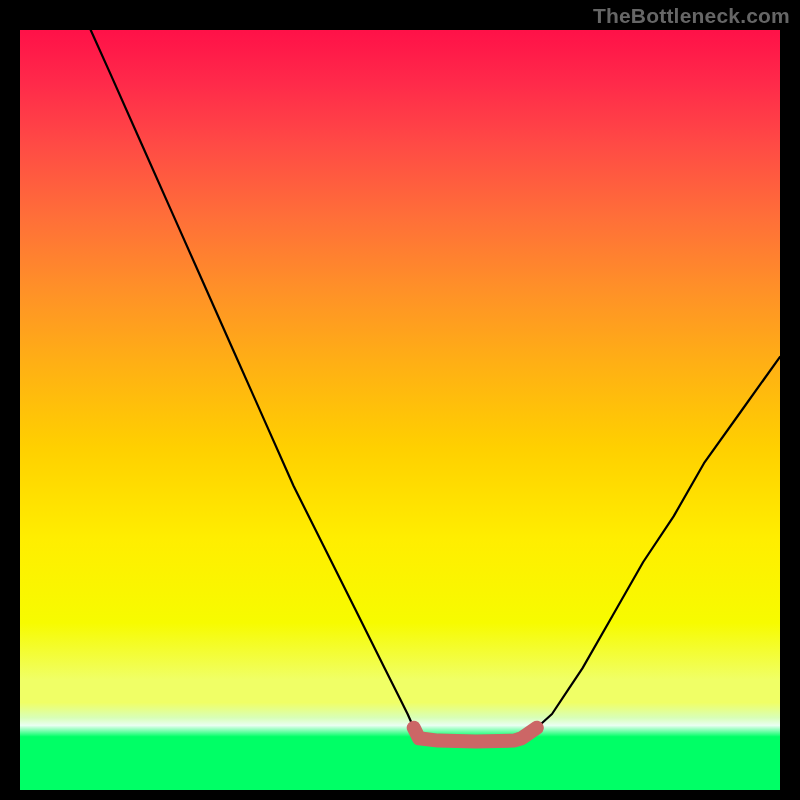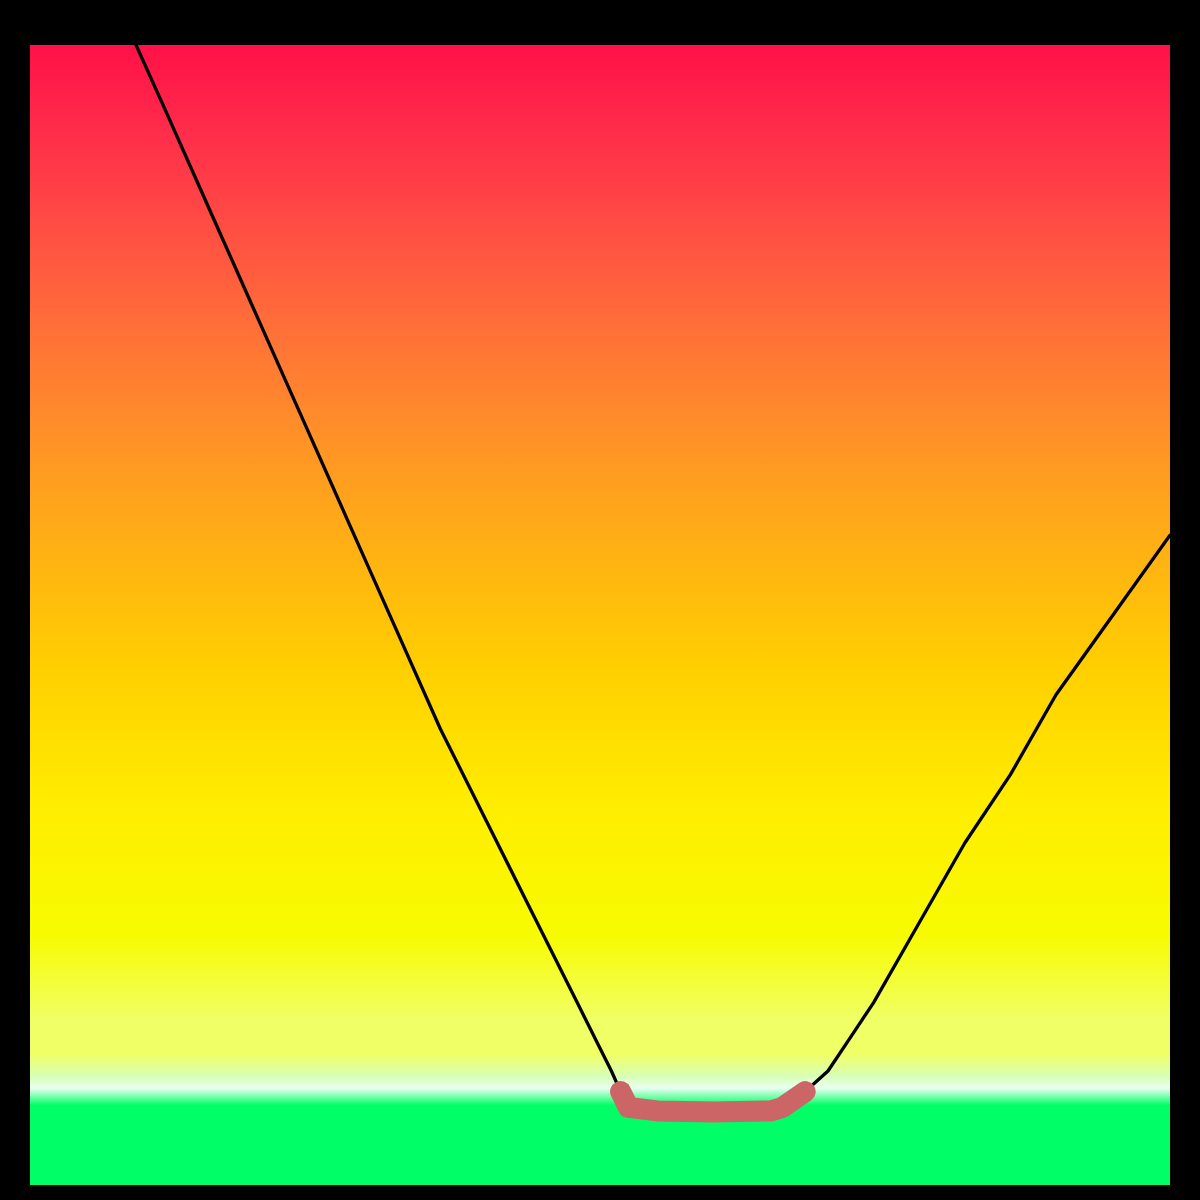--- a/index.html
+++ b/index.html
@@ -67,20 +67,21 @@
     width: 100%;
     height: 100%;
     z-index: 10;
   }
 </style>
 </head>
 <body>
 
 <div class="frame">
 
+  <div class="watermark">TheBottleneck.com</div>
 
   <div class="plot-area">
     <div class="gradient"></div>
 
     <svg class="curves" viewBox="0 0 760 760" preserveAspectRatio="none">
       <path fill="none" stroke="#000" stroke-width="2.2" stroke-linecap="round" stroke-linejoin="round" d="M70.7 0.0 L91.2 45.6 L121.6 114.0 L152.0 182.4 L182.4 250.8 L212.8 319.2 L243.2 387.6 L273.6 456.0 L304.0 516.8 L334.4 577.6 L364.8 638.4 L380.0 668.8 L387.6 684.0 L393.7 697.7 L399.0 708.3 L418.0 710.6 L456.0 711.4 L494.0 710.6 L501.6 708.3 L516.8 697.7 L532.0 684.0 L547.2 661.2 L562.4 638.4 L592.8 585.2 L623.2 532.0 L653.6 486.4 L684.0 433.2 L722.0 380.0 L760.0 326.8"></path>
       <path fill="none" stroke="#cc6666" stroke-width="14" stroke-linecap="round" stroke-linejoin="round" d="M393.7 697.7 L399.0 708.3 L418.0 710.6 L456.0 711.4 L494.0 710.6 L501.6 708.3 L516.8 697.7"></path>
     </svg>
   </div>
 </div>

